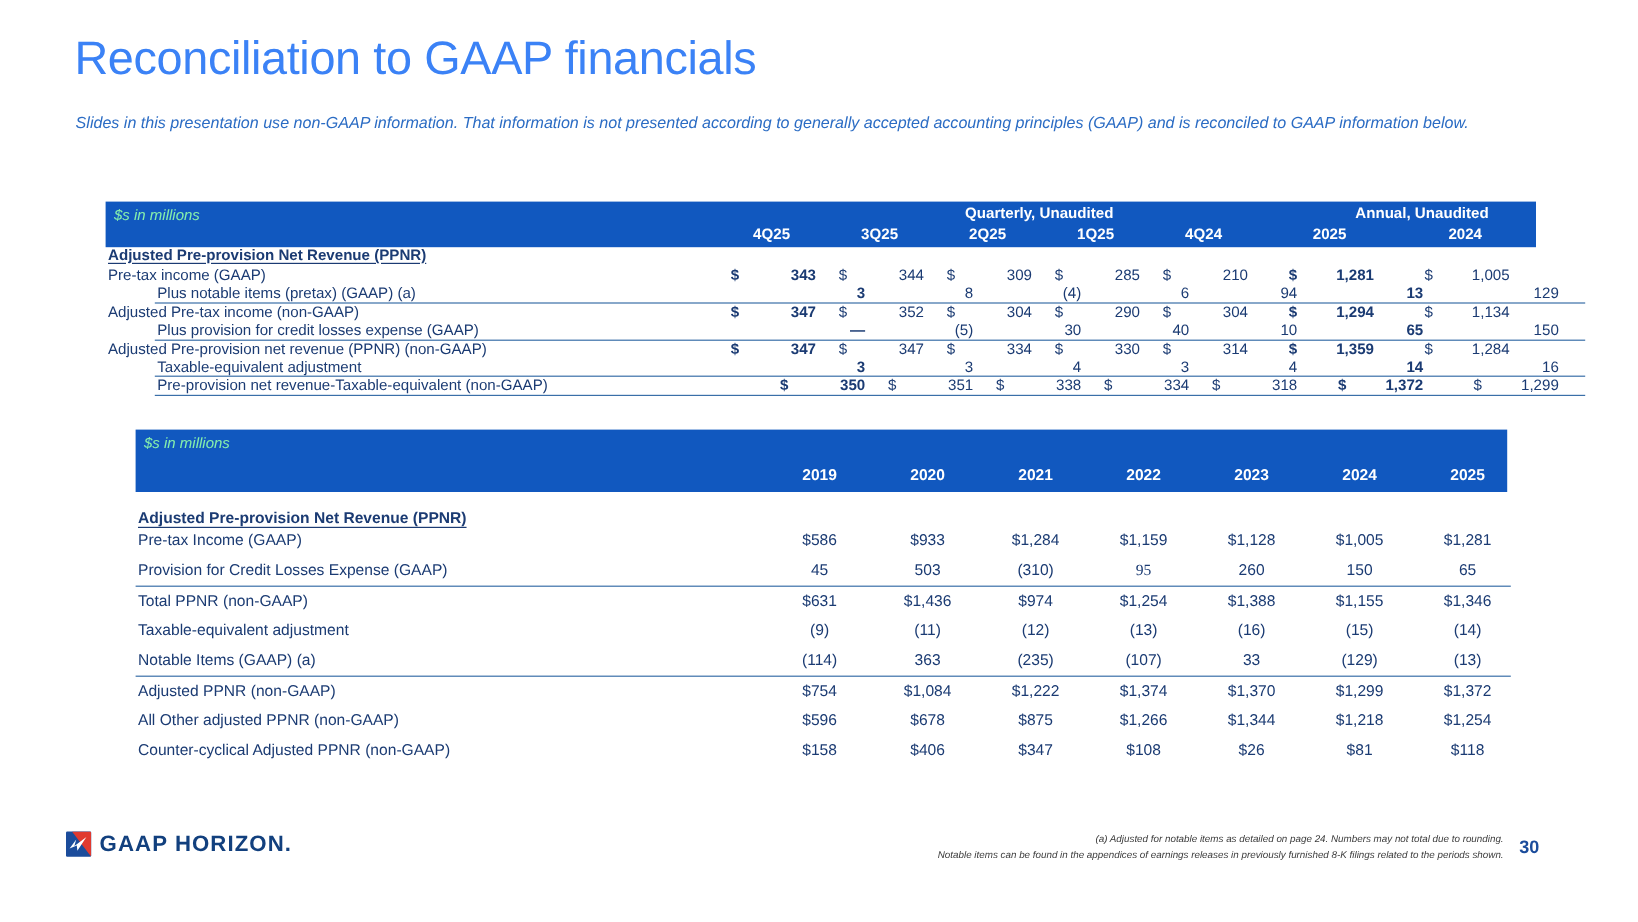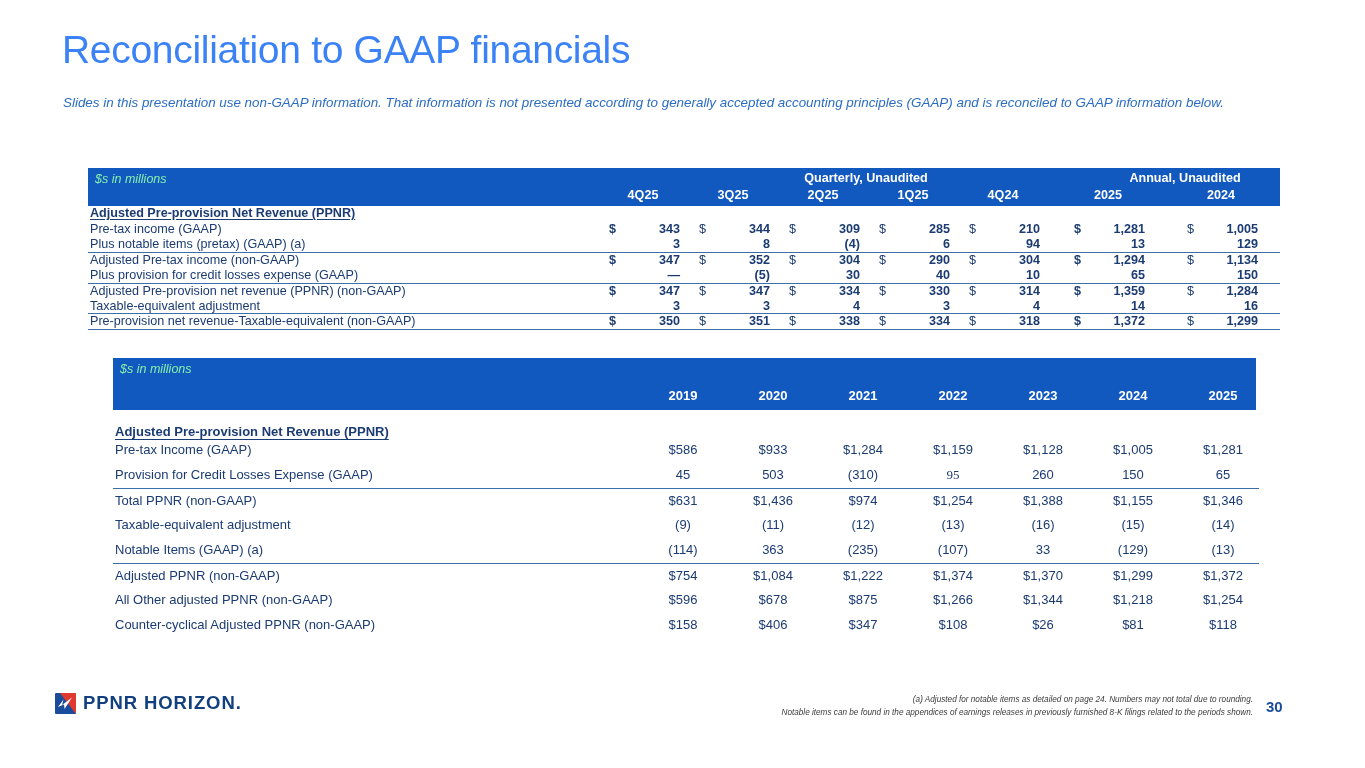--- a/index.html
+++ b/index.html
@@ -52,25 +52,25 @@
     position: absolute; left: 2px; top: 0px;
     font-size: 12.6px; color: #1B3B73; white-space: nowrap;
   }
   #t1 .sect {
     font-weight: bold; text-decoration: underline; text-underline-offset: 2px;
   }
   #t1 .cur {
     position: absolute; font-size: 12.6px; color: #1B3B73; text-align: left;
   }
   #t1 .num {
-    position: absolute; font-size: 12.6px; color: #1B3B73; text-align: right; font-weight: bold;
+    position: absolute; font-size: 12.6px; color: #1B3B73; text-align: right;
   }
   #t1 .b { font-weight: bold; }
   .rule-t { border-top: 1.6px solid #3A6FA8; }
-  .rule-b { border-bottom: 1.6px solid #3A6FA8; }
+  .rule-b { border-bottom: 1.6px solid #3A6FA8; margin-left: 41px; }
 
   
   #t2 { left: 113px; top: 358px; width: 1146px; }
   #t2 .hdrbar { width: 1143px; height: 52px; }
   #t2 .body { position: relative; width: 1146px; }
   #t2 .row { position: relative; height: 25px; width: 1146px; }
   #t2 .rlabel {
     position: absolute; left: 2px; top: 4px;
     font-size: 13px; color: #1B3B73; white-space: nowrap;
   }
@@ -340,21 +340,21 @@
       </div>
   </div>
 
   <div class="logo-wrap">
     <div class="logo-mark">
       <div class="red"></div>
       <svg width="21" height="21" viewBox="0 0 21 21">
         <polygon points="3,14 8.5,6.5 7,12 17,4.5 9.5,16 9,11.5" fill="#ffffff"></polygon>
       </svg>
     </div>
-    <span class="logo-text">PPNR HORIZON.</span>
+    <span class="logo-text">GAAP HORIZON.</span>
   </div>
 
   <div class="footnotes">
     <div>(a) Adjusted for notable items as detailed on page 24. Numbers may not total due to rounding.</div>
     <div>Notable items can be found in the appendices of earnings releases in previously furnished 8-K filings related to the periods shown.</div>
   </div>
 
   <div class="pageno">30</div>
 
 </div>

